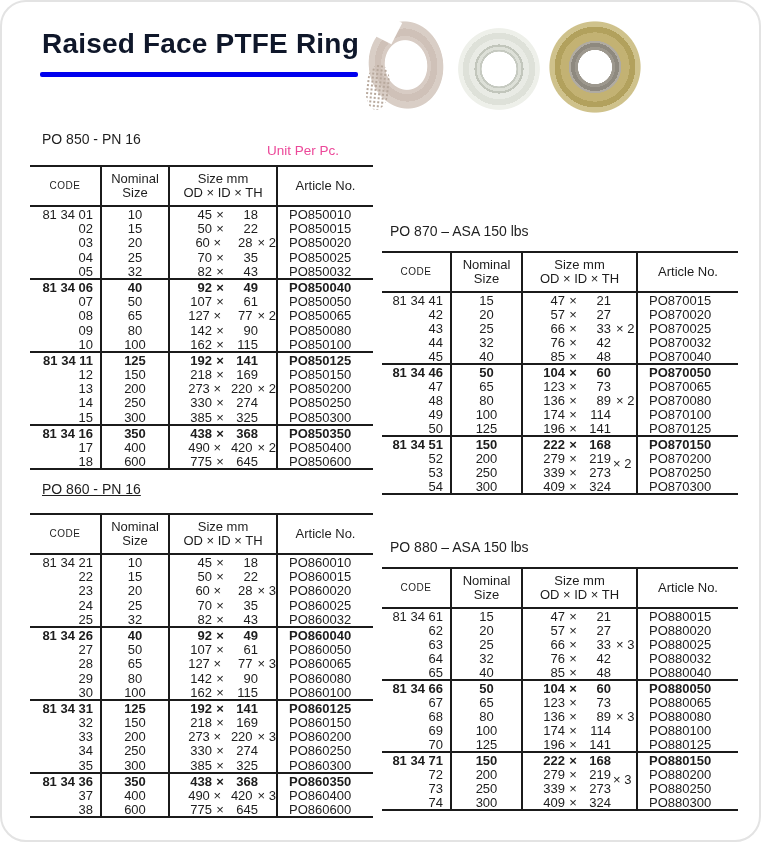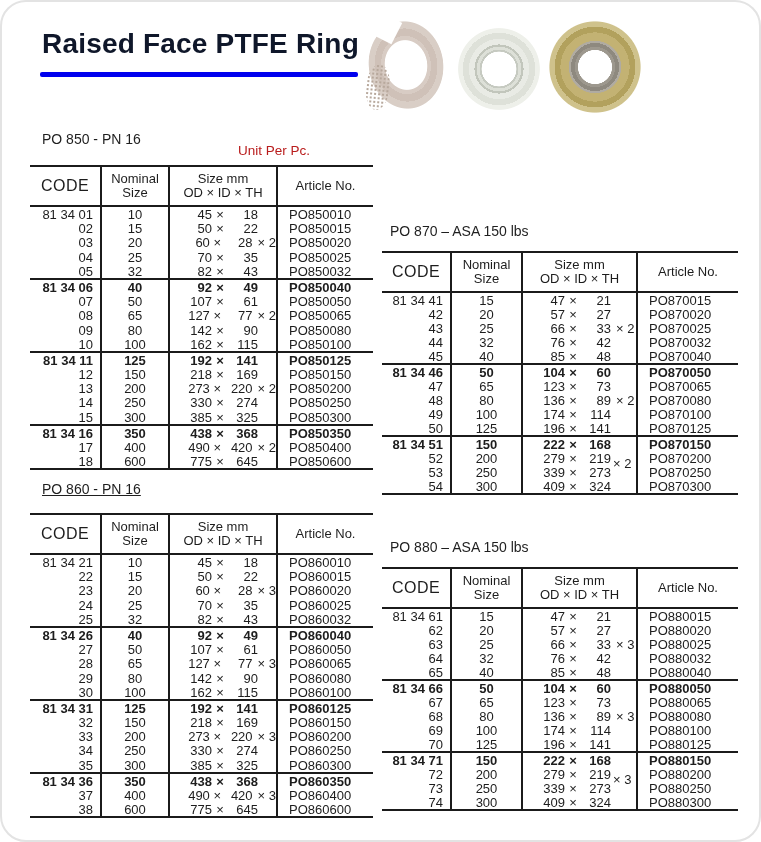--- a/index.html
+++ b/index.html
@@ -21,40 +21,40 @@
     background:radial-gradient(closest-side,#fff 0 35%, #9d988e 36% 42%, #8e897f 42% 50%, #b0aba1 50% 54%, #c3b273 55% 72%, #b2a15d 72% 84%, #cfc28c 84% 94%, rgba(255,255,255,0) 96%);}
 
   .desc{position:absolute;left:384px;top:134px;width:358px;font-size:14.5px;line-height:27px;color:#262626;}
   .desc .l1{text-align:justify;text-align-last:justify;}
 
   .sec-title{position:absolute;font-size:14px;color:#1f1f1f;}
   #t850-title{left:42px;top:131px;}
   #t860-title{left:42px;top:481px;text-decoration:underline;}
   #t870-title{left:390px;top:223px;}
   #t880-title{left:390px;top:539px;}
-  .unit-label{position:absolute;left:238px;top:143px;width:130px;text-align:left;font-size:13.5px;color:#b91c1c;}
+  .unit-label{position:absolute;left:238px;top:143px;width:130px;text-align:center;font-size:13.5px;color:#ec4899;}
 
   .ptable{position:absolute;}
   #t850{left:30px;top:165px;width:343px;}
   #t860{left:30px;top:513px;width:343px;}
   #t870{left:382px;top:251px;width:356px;}
   #t880{left:382px;top:567px;width:356px;}
   .cols-left{--cols:72px 68px 108px 95px;--rowh:14.2px;}
   .cols-right{--cols:70px 71px 115px 100px;--rowh:14.0px;}
 
   .thead,.trow{display:grid;grid-template-columns:var(--cols);}
   .thead{border-top:2px solid #1b1b1b;border-bottom:2px solid #1b1b1b;height:38px;}
   .tbody{border-bottom:2px solid #1b1b1b;}
   .trow{height:var(--rowh);}
   .trow.group-start{border-top:2px solid #1b1b1b;font-weight:bold;}
 
   .tcell,.th{display:flex;align-items:center;height:100%;font-size:13px;box-sizing:border-box;}
   .th{justify-content:center;flex-direction:column;line-height:14px;text-align:center;}
   .th .l{display:block;}
-  .th.c-code{font-size:16px;letter-spacing:.5px;}
+  .th.c-code{font-size:10px;letter-spacing:.5px;}
   .c-code,.c-nom,.c-size{border-right:2px solid #1b1b1b;}
   .tcell.c-code{justify-content:flex-end;padding-right:7px;white-space:pre;}
   .tcell.c-nom{justify-content:center;}
   .tcell.c-size{padding-left:12px;}
   .tcell.c-art{padding-left:11px;}
   .c-size .od{width:30px;text-align:right;}
   .c-size .sep{width:16px;text-align:center;}
   .c-size .idv{width:30px;text-align:right;}
   .c-size .thv{margin-left:5px;white-space:pre;}
   .c-size .thv.low{position:relative;top:5px;margin-left:2px;}

